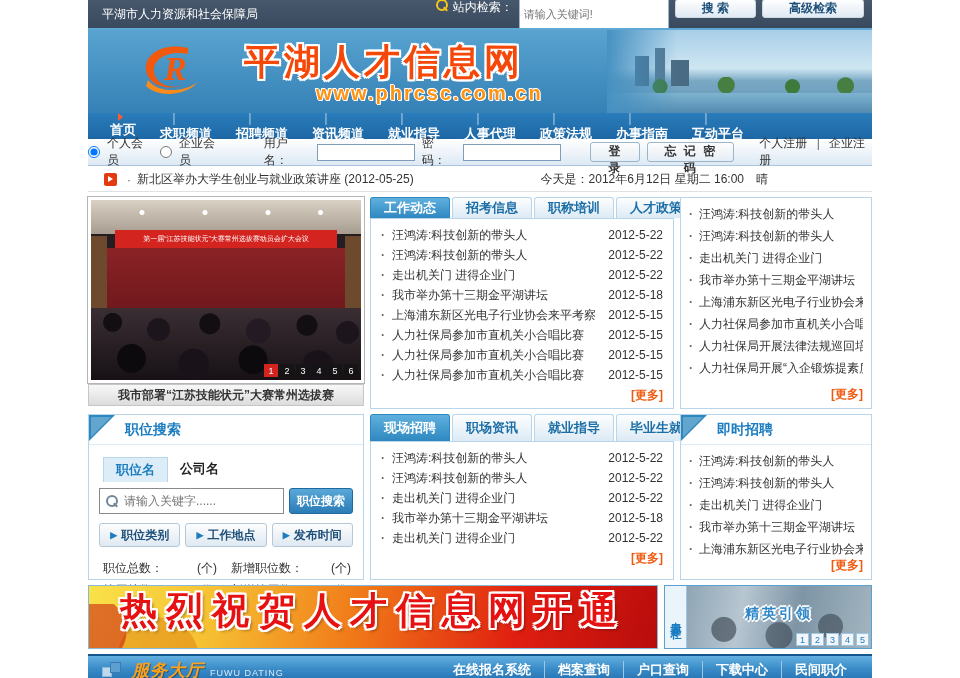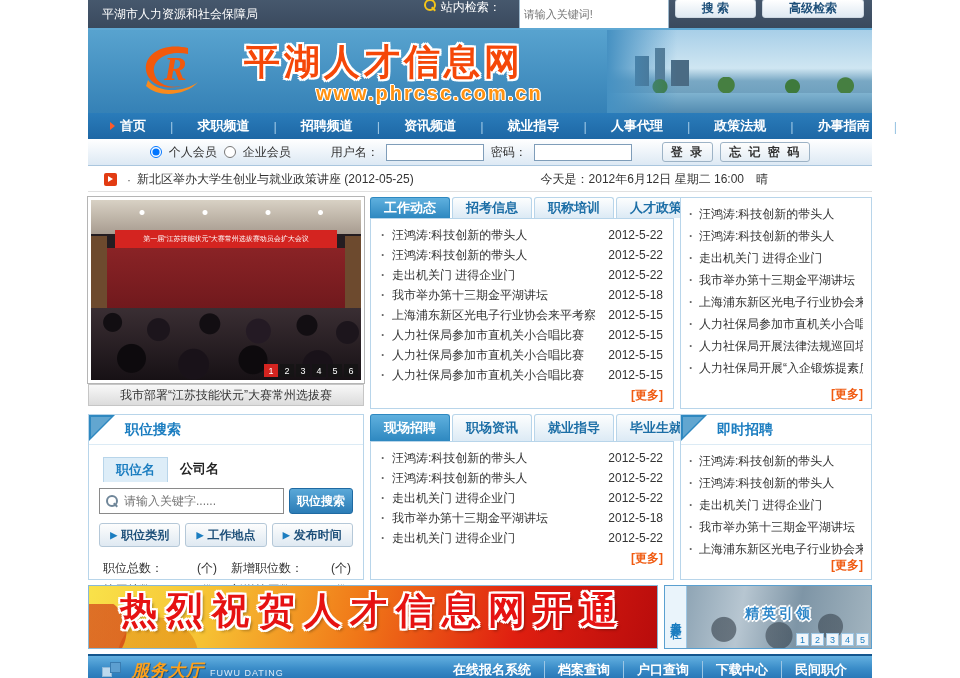--- a/index.html
+++ b/index.html
@@ -11,21 +11,21 @@
   .topbar { height:28px; background:linear-gradient(#46586d,#3a4a5e);
     display:flex; align-items:center; color:#fff; font-size:12px; padding:0 8px; }
   .topbar .org { margin-left:6px; }
   .topbar .right { margin-left:auto; display:flex; align-items:flex-start; gap:6px; }
   .mag { position:relative; width:11px; height:11px; display:inline-block; }
   .mag::before { content:""; position:absolute; width:8px; height:8px;
     border:2px solid #f5c518; border-radius:50%; left:0; top:0; }
   .mag::after { content:""; position:absolute; width:5px; height:2px; background:#f5c518;
     transform:rotate(45deg); left:7px; top:9px; }
   .site-search { width:150px; height:30px; border:1px solid #9db8cc; font-size:11px;
-    padding:0 4px; color:#999; background:#fff;margin-left:12px; }
+    padding:0 4px; color:#999; background:#fff; }
   .tb-btn { height:19px; background:linear-gradient(#fff,#dfe9f2); border:1px solid #cfd9e2;
     border-radius:3px; color:#1d4f79; font-size:12px; font-weight:bold; padding:0 26px; cursor:pointer; }
 
   
   .header { height:85px; background:linear-gradient(#58a3cf,#3581b6); position:relative;
     border-top:2px solid #5fa8d3; overflow:hidden; }
   .logo { position:absolute; left:48px; top:10px; width:80px; height:60px; }
   .logo svg { width:80px; height:60px; }
   .site-title { position:absolute; left:156px; top:8px; font-size:36px; font-weight:bold;
     color:#f54708; letter-spacing:4px;
@@ -44,21 +44,21 @@
                radial-gradient(circle at 70% 60%, #3e7a3c 0 7px, transparent 8px),
                radial-gradient(circle at 90% 55%, #467f41 0 8px, transparent 9px); }
   .cityscape .water { position:absolute; left:0; bottom:0; width:100%; height:22px;
     background:linear-gradient(#7fb3d0,#4e87ad); }
   .cityscape .fade { position:absolute; left:0; top:0; width:70px; height:100%;
     background:linear-gradient(90deg,#4691c2,rgba(70,145,194,0)); }
 
   
   .nav { height:26px; background:linear-gradient(#2a7cba,#1d67a5); display:flex;
     align-items:center; color:#fff; font-size:13px; font-weight:bold; padding-left:10px; }
-  .nav .item { padding:0 12px; cursor:pointer; display:flex; align-items:center; white-space:nowrap; }
+  .nav .item { padding:0 12px; cursor:pointer; display:flex; align-items:center; white-space:nowrap;flex-direction:column; }
   .nav .item + .item::before { content:"|"; color:#9cc6e4; font-weight:normal; margin-right:24px; }
   .red-arrow { width:0; height:0; border-left:5px solid #ff5a2a; border-top:4px solid transparent;
     border-bottom:4px solid transparent; margin-right:5px; display:inline-block; }
 
   
   .loginbar { height:27px; background:linear-gradient(#ffffff,#dde9f4); border-bottom:1px solid #aac6de;
     display:flex; align-items:center; justify-content:center; font-size:12px; color:#333; gap:7px; }
   .loginbar input[type=radio] { width:12px; height:12px; }
   .loginbar .txt { width:98px; height:17px; border:1px solid #7f9db9; font-size:11px; padding:0 3px; }
   .lg-btn { height:20px; background:linear-gradient(#fdfdfd,#e4edf5); border:1px solid #9db3c6;
@@ -112,21 +112,21 @@
       radial-gradient(circle at 15% 70%, #0d0a0d 0 14px, transparent 15px),
       radial-gradient(circle at 38% 78%, #191219 0 15px, transparent 16px),
       radial-gradient(circle at 60% 72%, #0d0a0d 0 14px, transparent 15px),
       radial-gradient(circle at 84% 80%, #191219 0 15px, transparent 16px),
       linear-gradient(#3a2e33,#171115); }
   .ph-pager { position:absolute; right:3px; bottom:3px; display:flex; gap:2px; }
   .ph-pager span { width:14px; height:13px; background:rgba(20,20,20,.75); color:#fff; font-size:9px;
     display:flex; align-items:center; justify-content:center; cursor:pointer; }
   .ph-pager span.on { background:#d42420; }
   .caption { height:22px; margin-top:1px; background:linear-gradient(#f8f8f8,#dcdcdc);
-    border:1px solid #c6c6c6; font-size:12px; font-weight:normal; color:#333;
+    border:1px solid #c6c6c6; font-size:12px; font-weight:bold; color:#333;
     display:flex; align-items:center; justify-content:center;text-align:right; }
 
   
   .news-panel { width:304px; display:flex; flex-direction:column; }
   .tabs { display:flex; gap:2px; height:27px; }
   .tab { padding:0 13px; display:flex; align-items:center; font-size:13px; font-weight:bold;
     color:#1c6ea6; background:linear-gradient(#fdfefe,#dceaf5); border:1px solid #b8d5ea;
     border-bottom:none; border-radius:3px 3px 0 0; cursor:pointer; white-space:nowrap; }
   .tab.on { background:linear-gradient(#5fb0de,#2e88c0); color:#fff; border-color:#2e88c0; }
   .news-body { flex:1; border:1px solid #b8d5ea; background:#fff; padding:6px 10px 4px 6px; }
@@ -296,20 +296,25 @@
     <input type="radio" name="mtype" style="">
     <span>企业会员</span>
     <span style="width:26px"></span>
     <span>用户名：</span>
     <input class="txt" style="">
     <span>密码：</span>
     <input class="txt" type="password" style="">
     <span style="width:16px"></span>
     <button class="lg-btn">登 录</button>
     <button class="lg-btn">忘 记 密 码</button>
+    <span class="reg">
+      <a>个人注册</a>
+      <span class="sep">|</span>
+      <a>企业注册</a>
+    </span>
   </div>
 
   <div class="ticker">
     <span class="tick-ico"></span>
     <span class="dot">·</span>
     <span>新北区举办大学生创业与就业政策讲座 (2012-05-25)</span>
     <span class="today">今天是：2012年6月12日 星期二 16:00　晴</span>
   </div>
 
   <div class="row row1">

